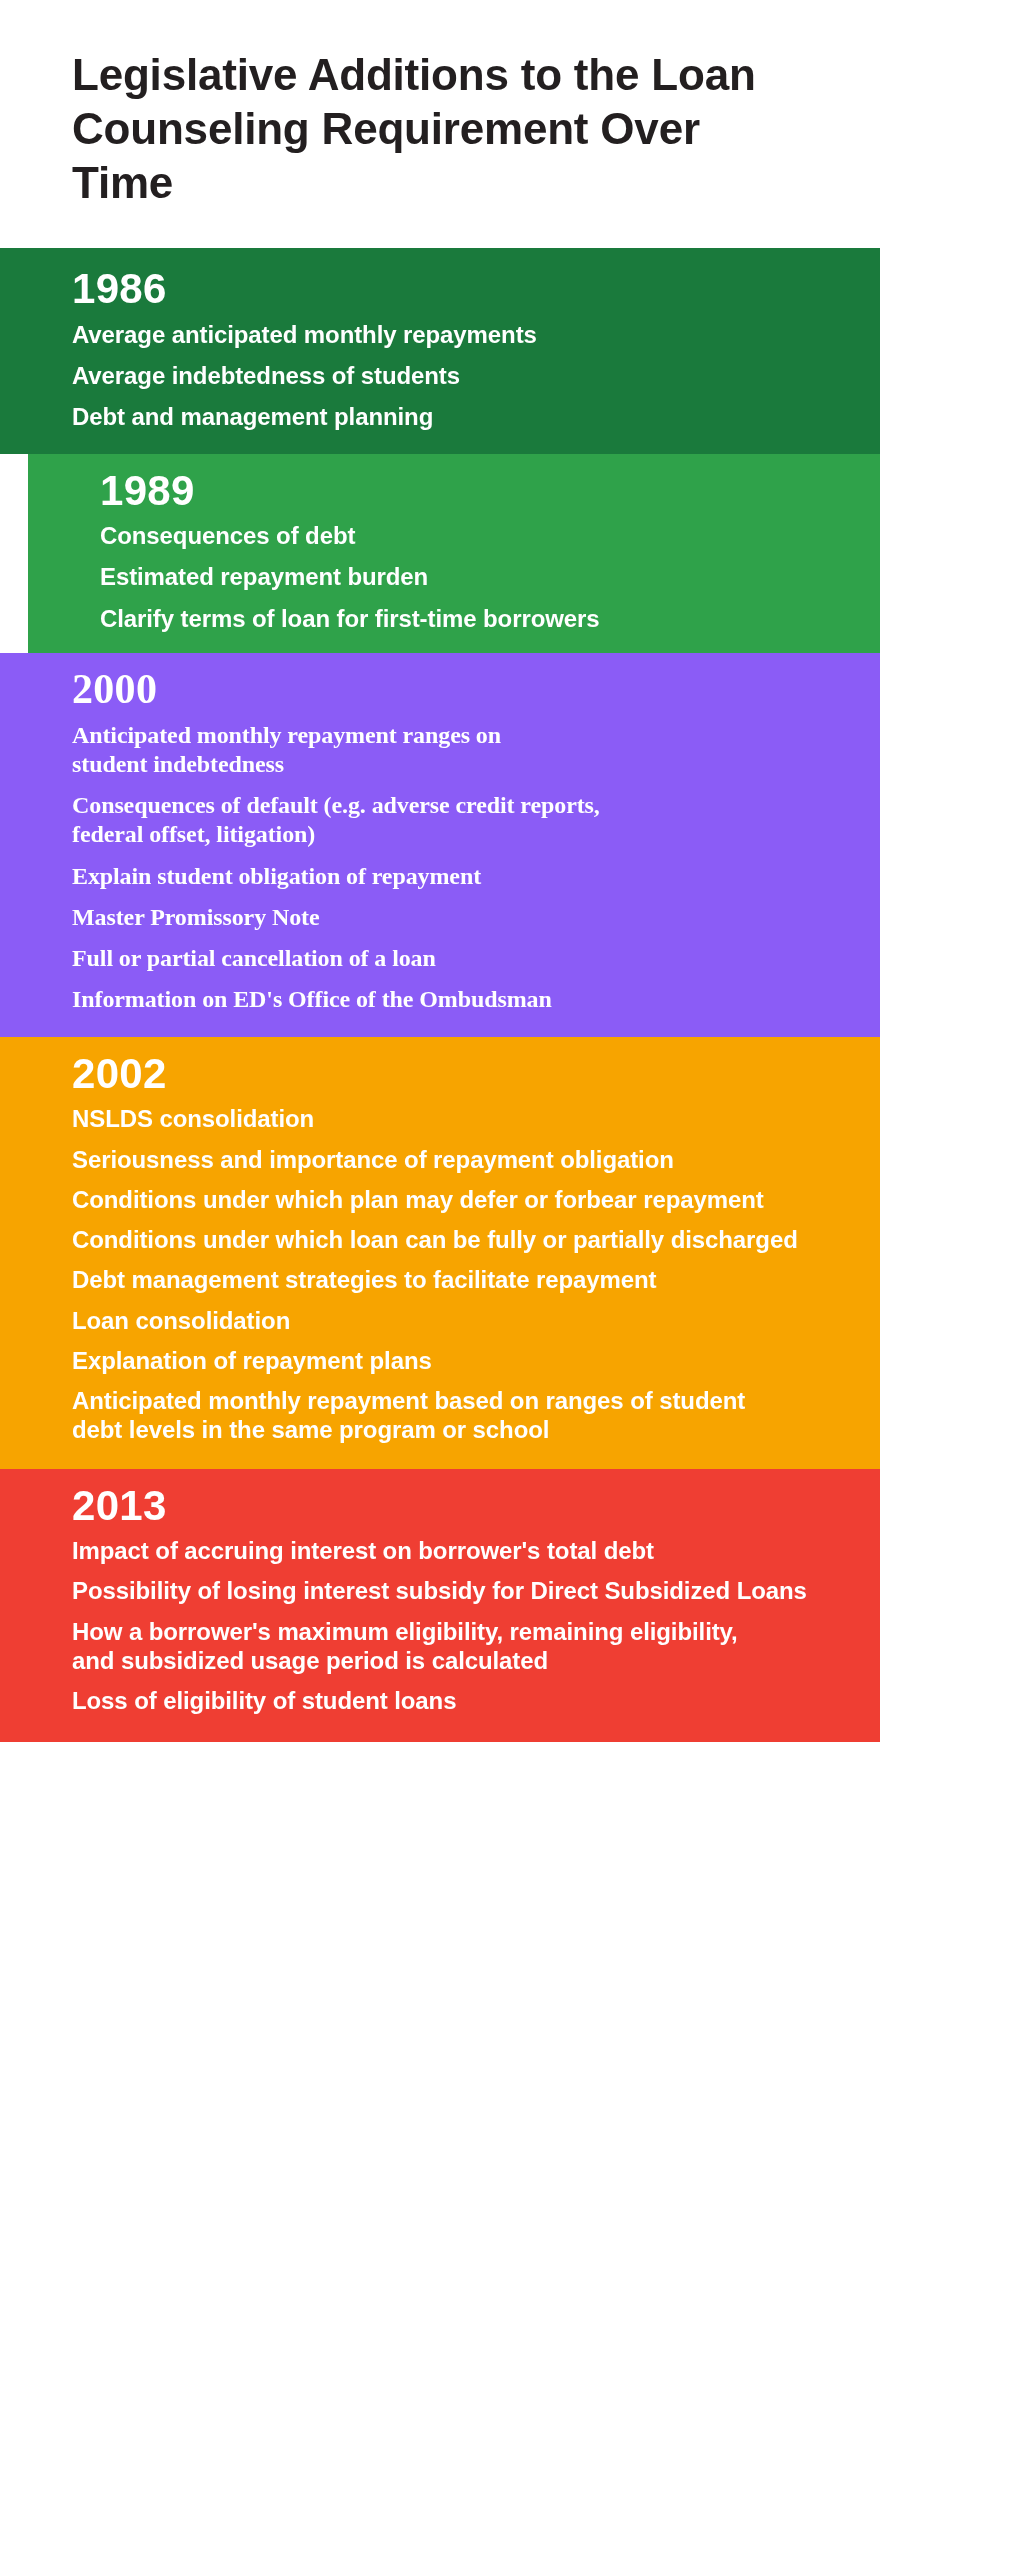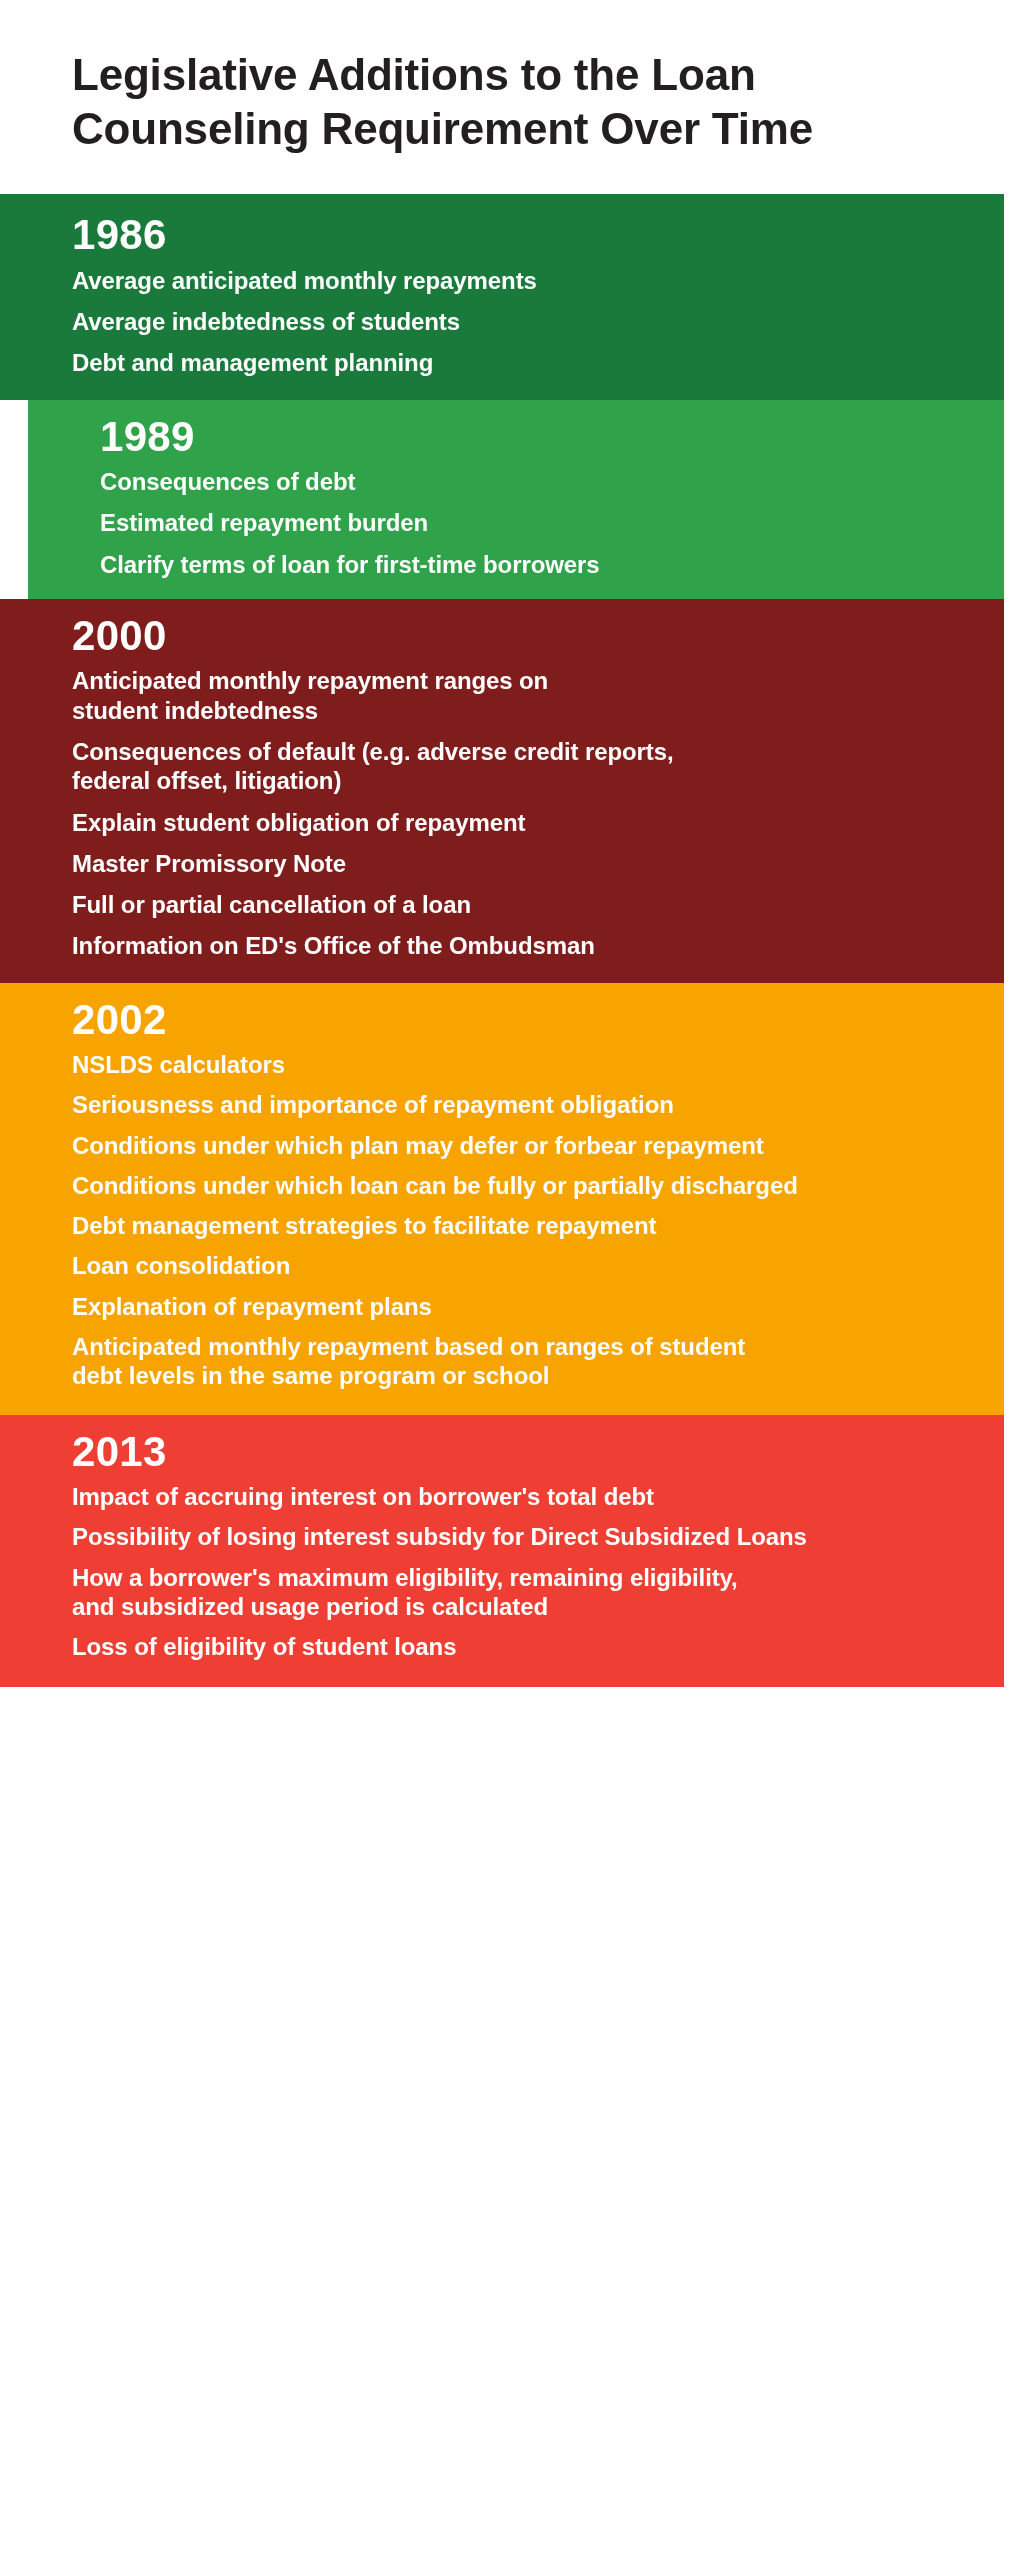--- a/index.html
+++ b/index.html
@@ -7,21 +7,21 @@
     padding: 0;
     background: #ffffff;
   }
   body {
     width: 1014px;
     min-height: 2576px;
     font-family: "Liberation Sans", sans-serif;
     -webkit-font-smoothing: antialiased;
   }
   .page {
-    width: 1004px;
+    width: 880px;
     min-height: 2576px;
     position: relative;
     box-sizing: border-box;
   }
   .title {
     color: #231f20;
     font-size: 44px;
     font-weight: bold;
     line-height: 1.23;
     letter-spacing: -0.2px;
@@ -90,38 +90,38 @@
     <div class="band band-1989" style="background: rgb(47, 162, 74); margin-left: 28px;">
       <div class="year">1989</div>
       <ul>
         <li>Consequences of debt</li>
         <li>Estimated repayment burden</li>
         <li>Clarify terms of loan for first-time borrowers</li>
       </ul>
     </div>
 
 
-    <div class="band band-2000" style="background: #7f1d1d;">
+    <div class="band band-2000" style="background: #8b5cf6; font-family: Liberation Serif, serif;">
       <div class="year">2000</div>
       <ul>
         <li>Anticipated monthly repayment ranges on
 student indebtedness</li>
         <li>Consequences of default (e.g. adverse credit reports,
 federal offset, litigation)</li>
         <li>Explain student obligation of repayment</li>
         <li>Master Promissory Note</li>
         <li>Full or partial cancellation of a loan</li>
         <li>Information on ED's Office of the Ombudsman</li>
       </ul>
     </div>
 
     <div class="band band-2002" style="background: rgb(247, 164, 0);">
       <div class="year">2002</div>
       <ul>
-        <li>NSLDS calculators</li>
+        <li>NSLDS consolidation</li>
         <li>Seriousness and importance of repayment obligation</li>
         <li>Conditions under which plan may defer or forbear repayment</li>
         <li>Conditions under which loan can be fully or partially discharged</li>
         <li>Debt management strategies to facilitate repayment</li>
         <li>Loan consolidation</li>
         <li>Explanation of repayment plans</li>
         <li>Anticipated monthly repayment based on ranges of student
 debt levels in the same program or school</li>
       </ul>
     </div>

